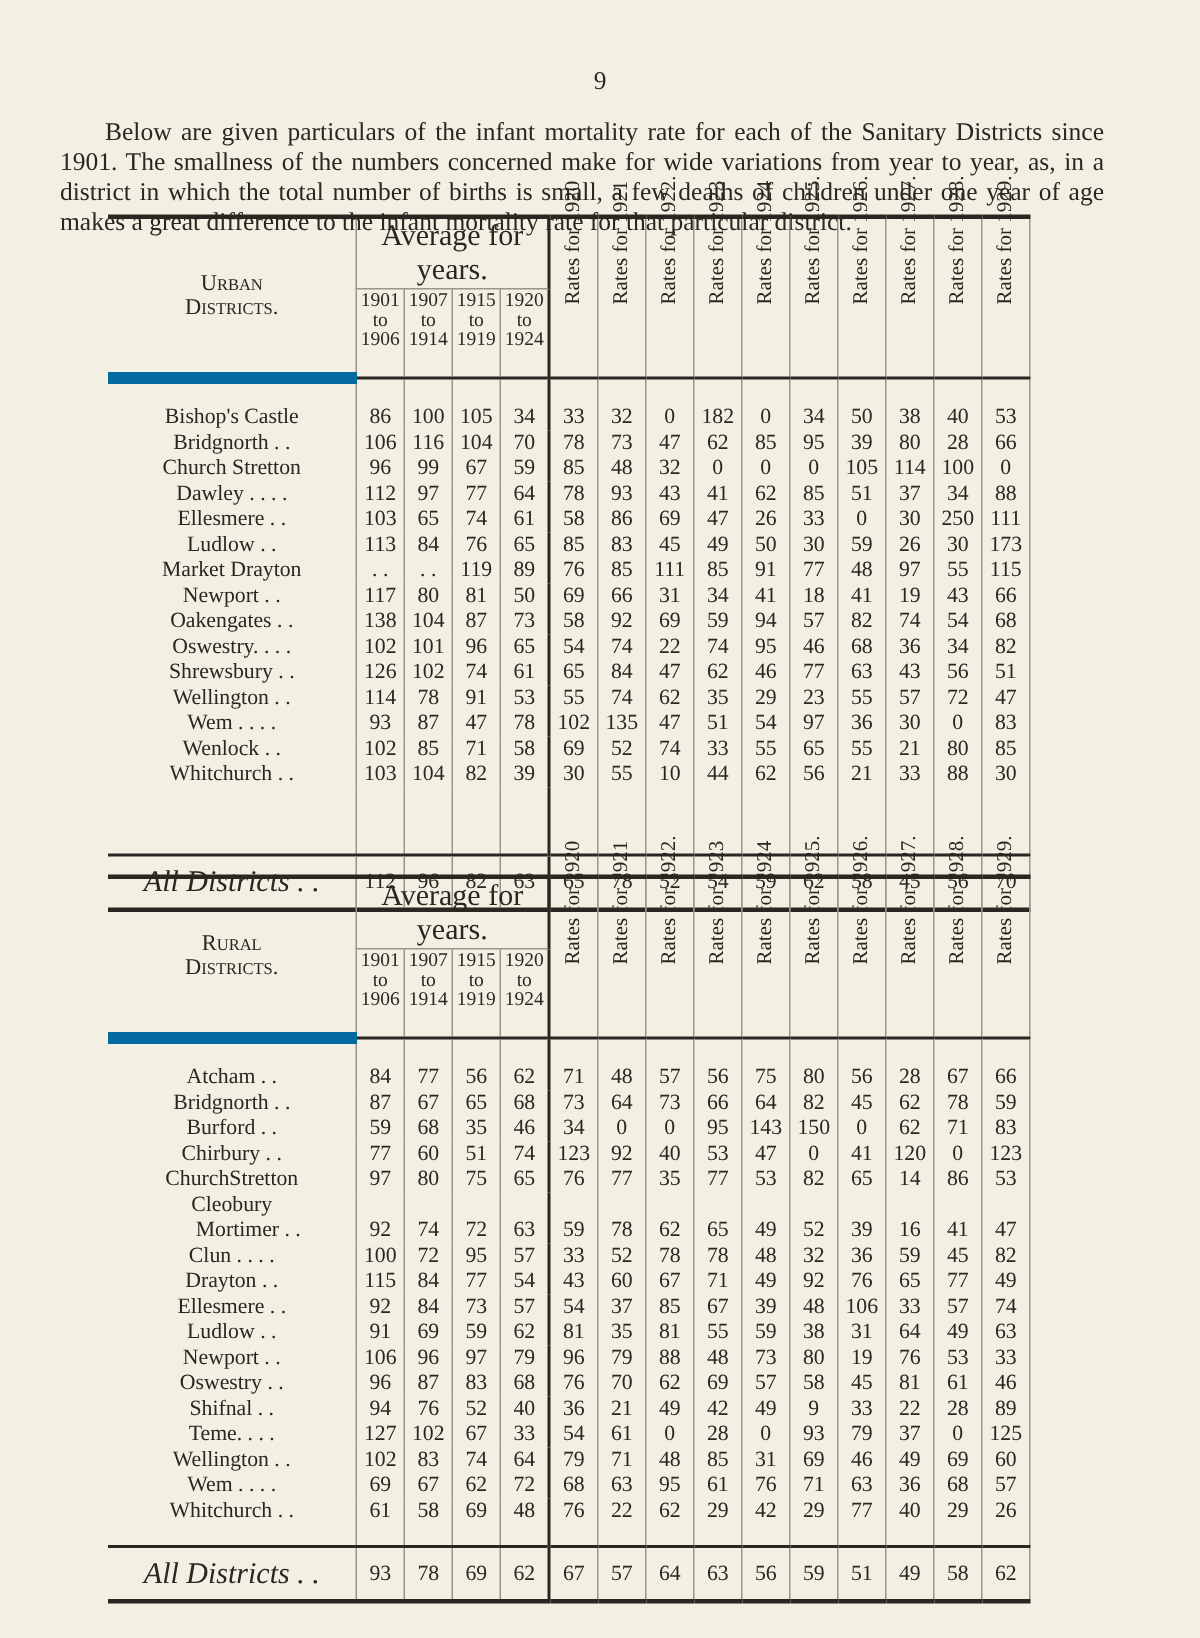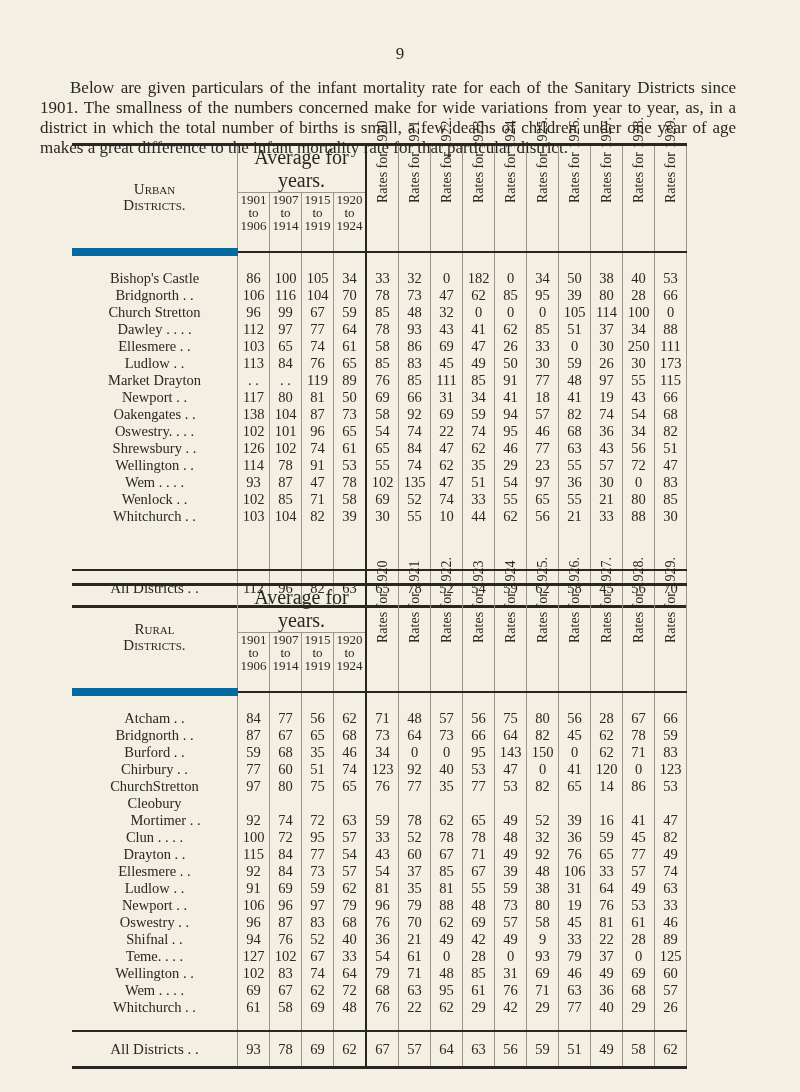--- a/index.html
+++ b/index.html
@@ -58,21 +58,21 @@
   th.rate-col.first { border-left:2px solid #2a2622; }
   th.rate-col.endcol { border-right:1px solid #9b958a; }
   td.name { text-align:center; padding-left:2px; white-space:nowrap; height:17px; line-height:17px; }
   td.name.sub { padding-left:22px; }
   td.v { text-align:center; border-left:1px solid #9b958a; height:17px; line-height:17px; }
   td.v.div { border-left:2px solid #2a2622; }
   td.v.end { border-right:1px solid #9b958a; }
   tr.spacer td { height:14px; }
   tr.spacer-bottom td { height:44px; }
   tr.total td { height:34px; border-top:2px solid #2a2622; border-bottom:3px solid #2a2622; }
-  tr.total td.name { font-size:15px; }
+  tr.total td.name { font-size:20px;font-style:italic; }
 </style>
 </head>
 <body>
 
 <div class="page-num">9</div>
 <div class="intro">
   <p>Below are given particulars of the infant mortality rate for each of the Sanitary Districts since 1901. The smallness of the numbers concerned make for wide variations from year to year, as, in a district in which the total number of births is small, a few deaths of children under one year of age makes a great difference to the infant mortality rate for that particular district.</p>
 </div>
 
 <table class="rates tbl-urban" id="tbl-urban">

